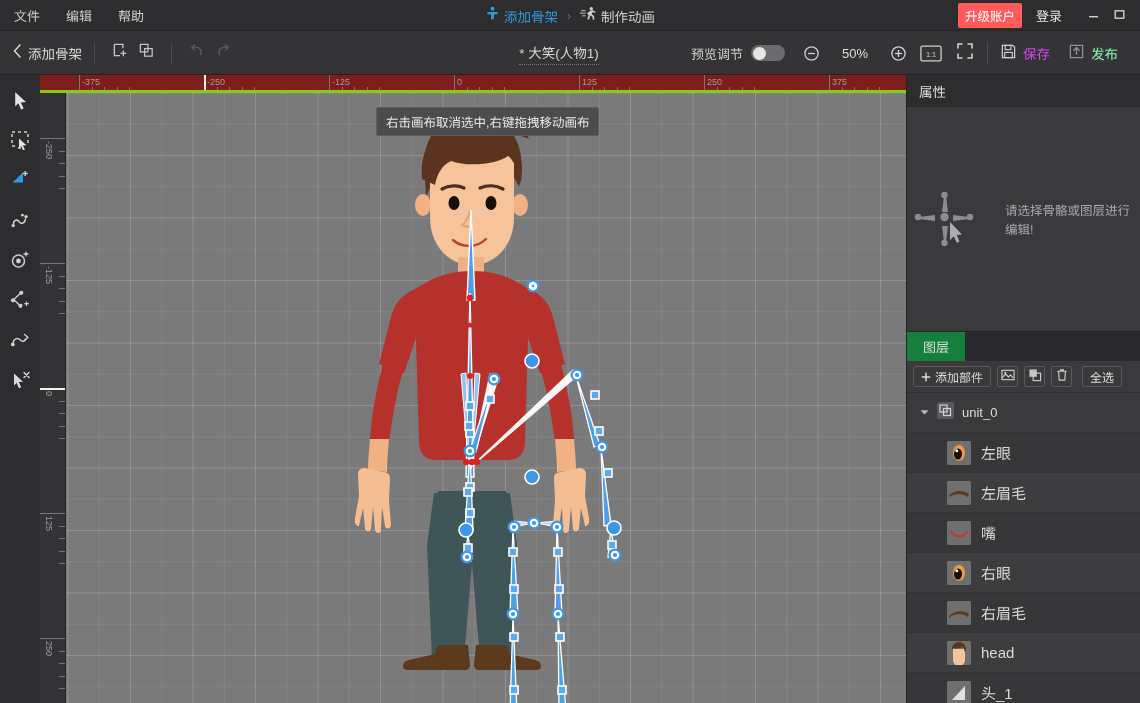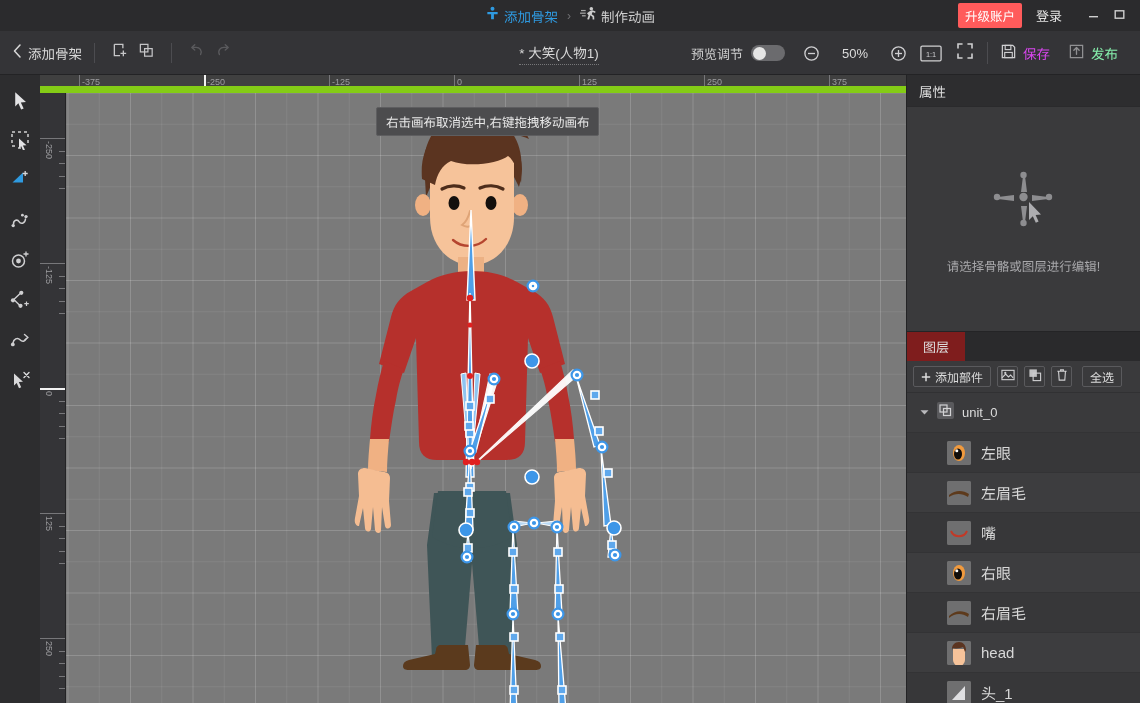--- a/index.html
+++ b/index.html
@@ -110,21 +110,21 @@
   }
   .rail-btn.active svg path, .rail-btn.active svg polygon { }
 
   
   .ruler-corner {
     position: absolute; left: 40px; top: 75px; width: 26px; height: 18px;
     background: #343437; border-right: 1px solid #232325; border-bottom: 1px solid #232325;
   }
   .ruler-h {
     position: absolute; left: 40px; top: 75px; width: 866px; height: 18px;
-    background: #404040; overflow: hidden; border-bottom: 7px solid #84cc16;
+    background: #7f1d1d; overflow: hidden; border-bottom: 3px solid #84cc16;
   }
   .ruler-v {
     position: absolute; left: 40px; top: 93px; width: 26px; height: 610px;
     background: #343437; overflow: hidden; border-right: 1px solid #232325;
   }
   .rt { position: absolute; background: #77777a; }
   .rlab {
     position: absolute; font-size: 9px; color: #9d9da0; white-space: nowrap;
     font-family: "Liberation Sans", sans-serif;
   }
@@ -157,33 +157,33 @@
   .right-panel {
     position: absolute; left: 906px; top: 75px; width: 234px; height: 628px;
     background: #3a3a3c; border-left: 1px solid #232325;
   }
   .panel-head {
     height: 32px; background: #2d2d2f; display: flex; align-items: center;
     padding-left: 12px; border-bottom: 1px solid #2a2a2c;
   }
   .panel-head .t { font-size: 13.5px; color: #dedede; }
   .prop-empty {
-    height: 224px; display: flex; flex-direction: column;
+    height: 224px; display: flex; flex-direction: row;
     align-items: center; justify-content: center; gap: 22px;
     background: #3a3a3c;
   }
   .prop-empty .msg { font-size: 12.5px; color: #a8a8ab; }
 
   .layers-tabbar {
     height: 30px; background: #2a2a2c; display: flex; align-items: stretch;
     border-top: 1px solid #242426;
   }
   .layers-tab {
     padding: 0 16px; display: flex; align-items: center; font-size: 13px;
-    color: #dedede; background: #7f1d1d; cursor: pointer; text-align: center;
+    color: #dedede; background: #15803d; cursor: pointer; text-align: center;
   }
   .layers-toolbar {
     height: 32px; background: #3a3a3c; display: flex; align-items: center;
     padding: 0 6px; gap: 6px; border-bottom: 1px solid #313133;
   }
   .add-part {
     display: flex; align-items: center; gap: 4px;
     background: #3a3a3c; border: 1px solid #5a5a5d; border-radius: 2px;
     height: 21px; padding: 0 7px; cursor: pointer;
   }
@@ -214,20 +214,27 @@
   .thumb {
     width: 24px; height: 24px; border-radius: 2px; background: #6f6f70;
     position: relative; overflow: hidden; flex: none;
   }
 </style>
 </head>
 <body>
 
 <div class="app">
 
+  <div class="menubar">
+    <div class="menu-items">
+      <div class="menu-item">文件</div>
+      <div class="menu-item">编辑</div>
+      <div class="menu-item">帮助</div>
+    </div>
+  </div>
 
   <div class="breadcrumb">
     <div class="bc-step bc-active">
       <span>
         <svg width="15" height="15" viewBox="0 0 16 16">
           <circle cx="8" cy="3" r="2.1" fill="#2f9ae0"></circle>
           <path d="M2.5 6.5h11v2.2h-4v5.5H6.5V8.7h-4z" fill="#2f9ae0"></path>
         </svg>
       </span>
       <span class="bc-label">添加骨架</span>

